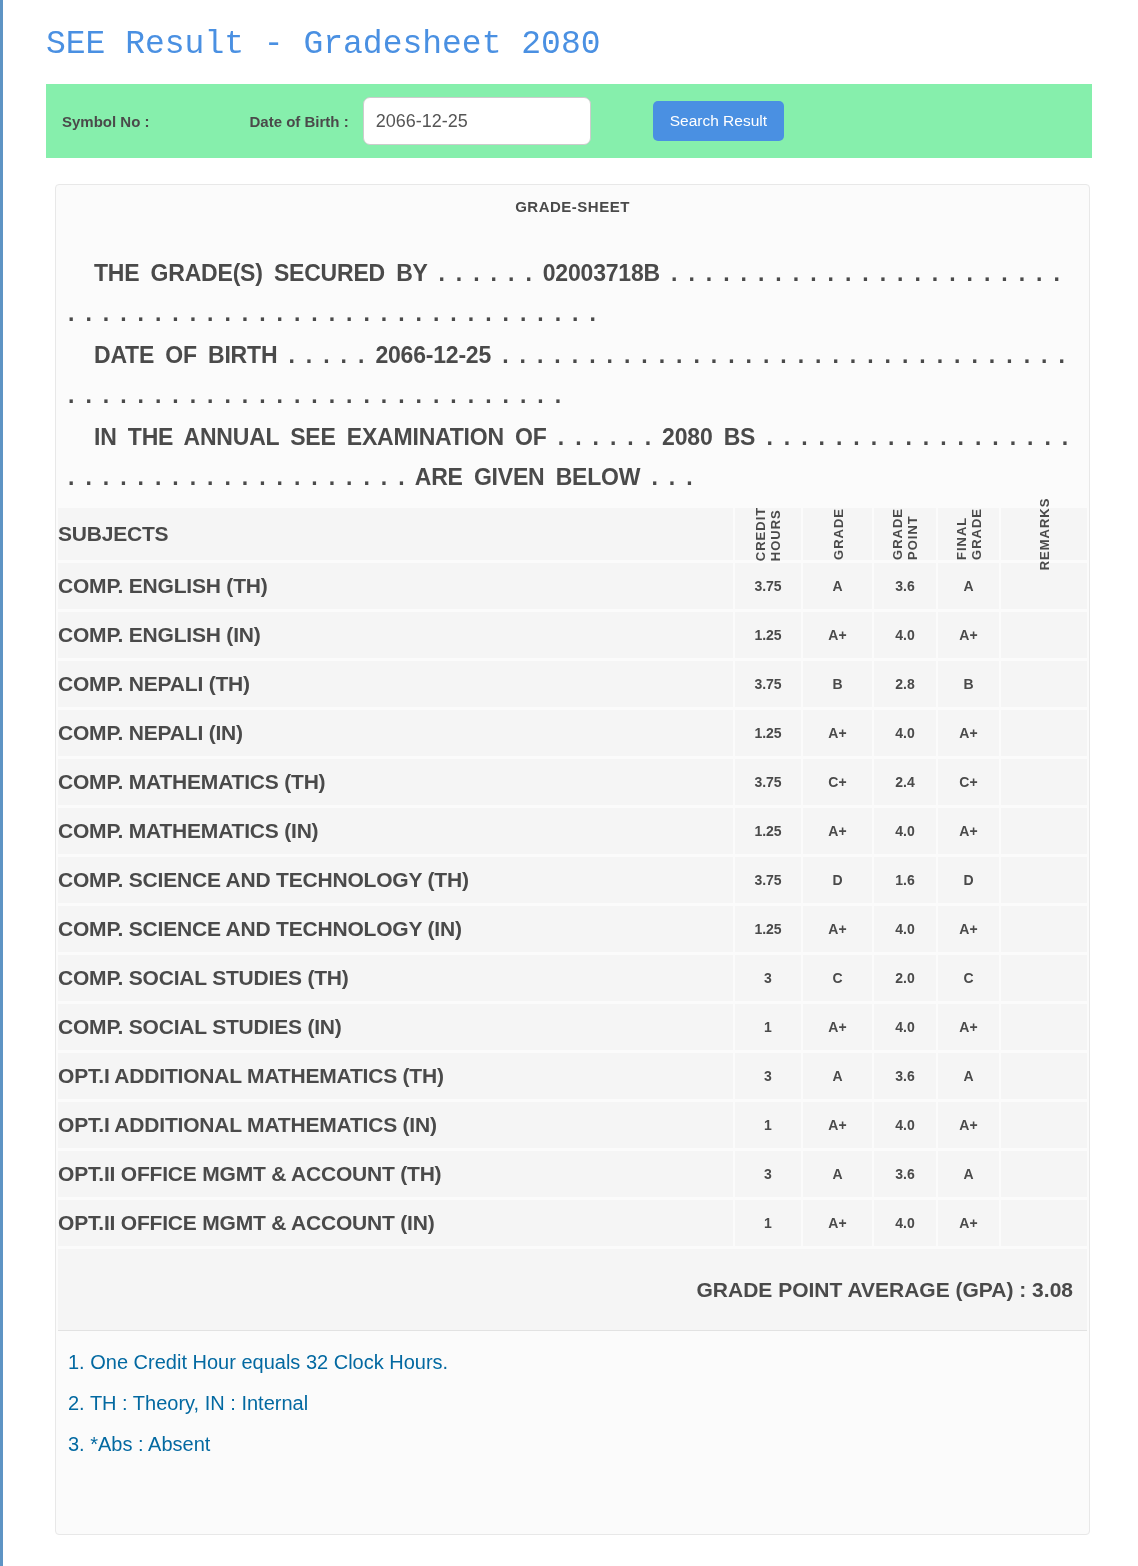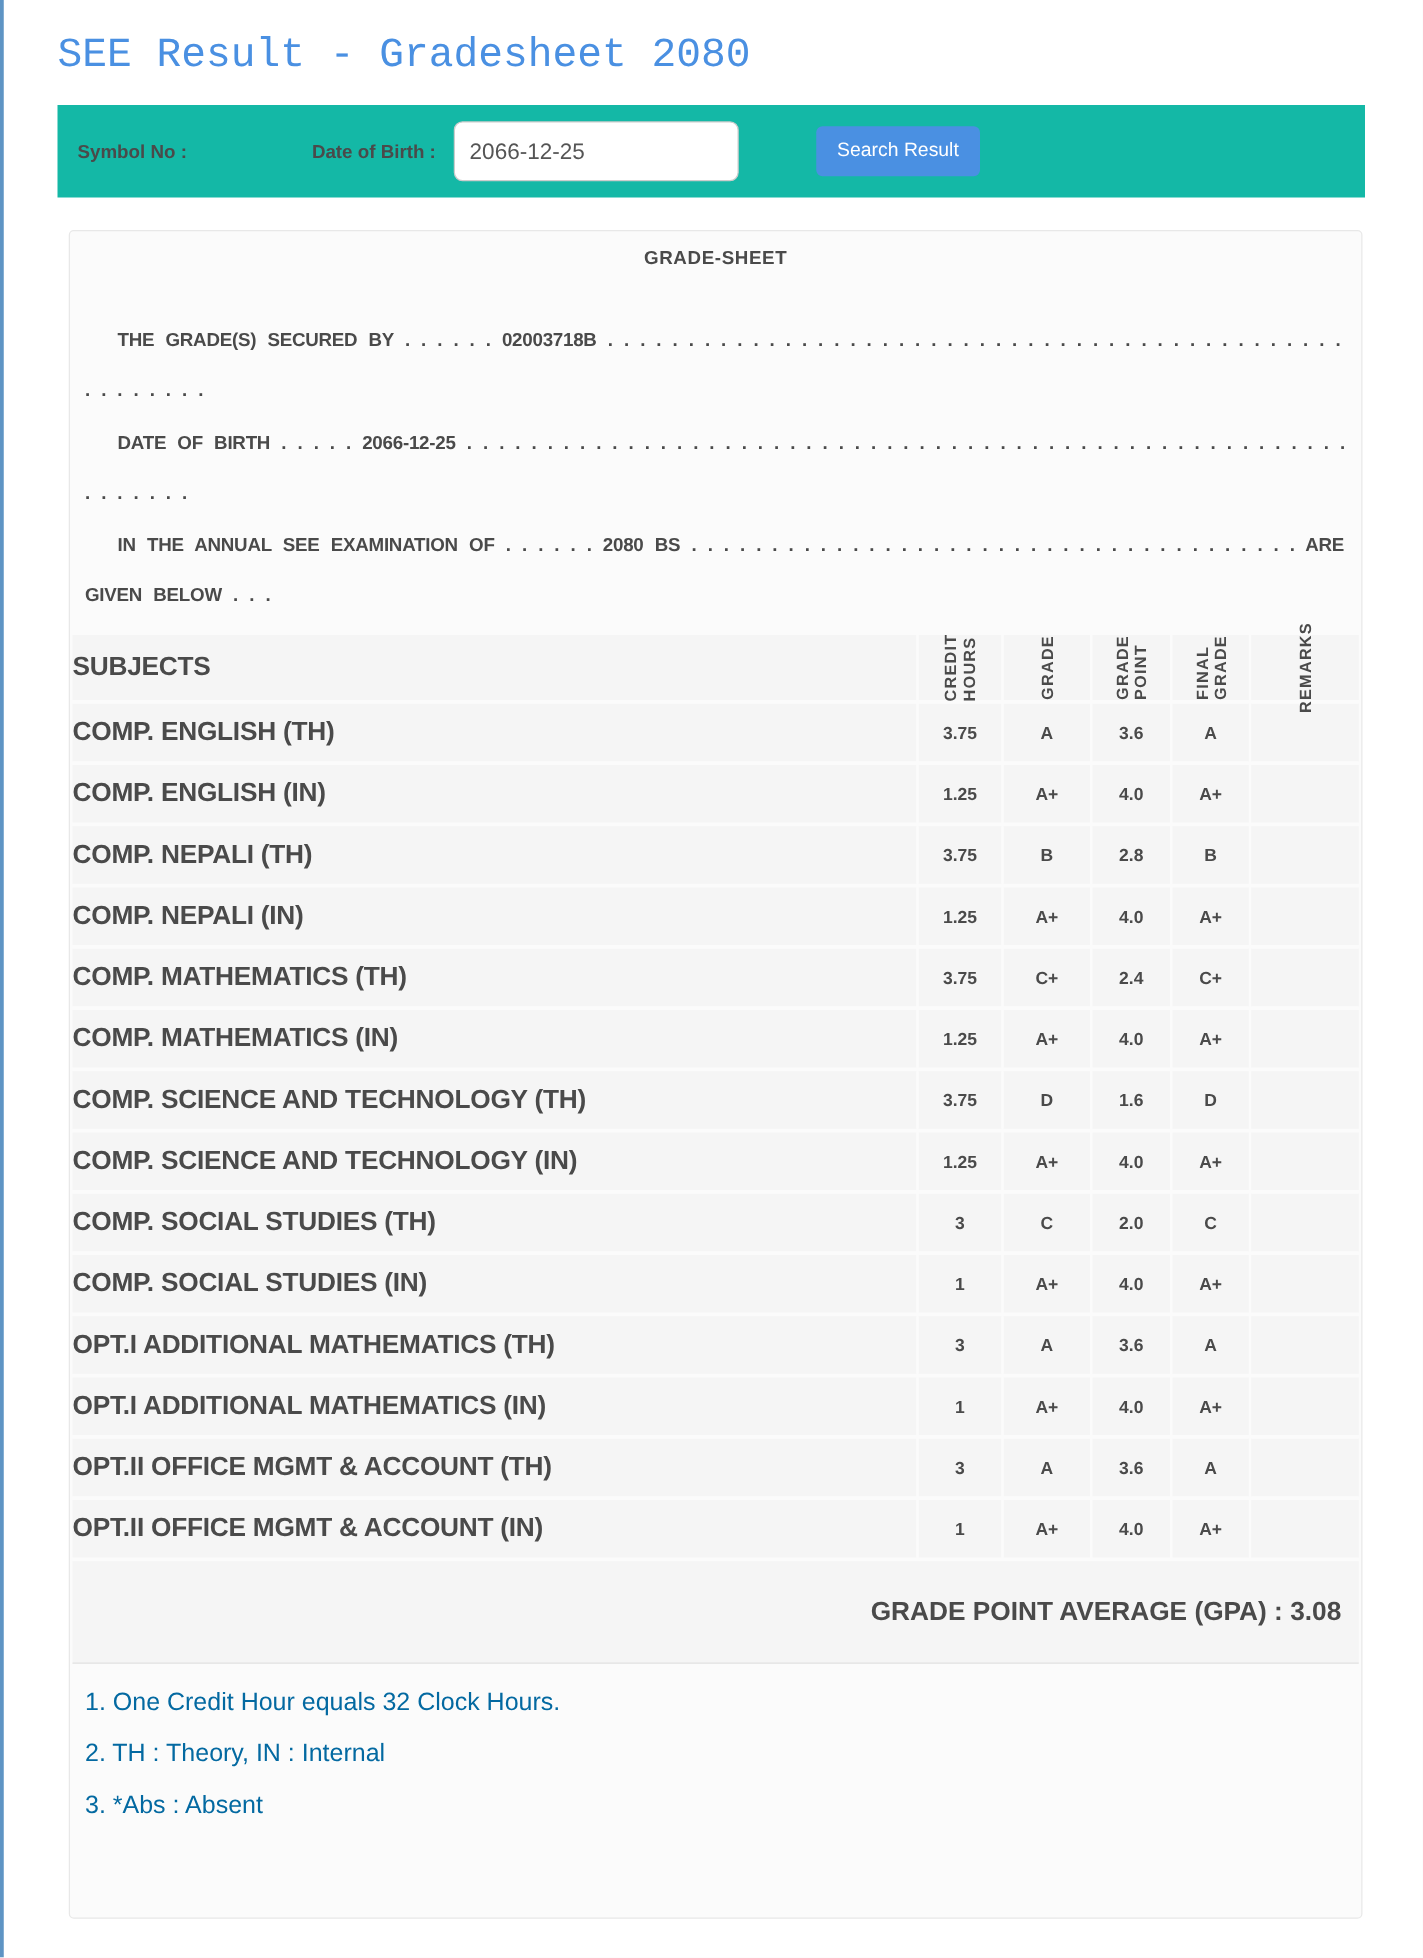--- a/index.html
+++ b/index.html
@@ -17,21 +17,21 @@
   .page-title {
     margin: 26px 0 0 46px;
     font-size: 33px; font-weight: 400;
     color: #4a90e2;
     line-height: 38px;
     font-family: Liberation Mono, monospace;
   }
   .search-bar {
     margin: 20px 0 0 46px;
     width: 1046px; height: 74px;
-    background: #14b8a6;
+    background: #86efac;
     display: flex; align-items: center;
     padding: 0 16px; box-sizing: border-box;
   }
   .search-bar label {
     font-size: 15px; font-weight: bold; color: #4a4a4a;
     white-space: nowrap;
   }
   .search-bar input {
     height: 48px; box-sizing: border-box;
     border: 1px solid #cccccc; border-radius: 7px;
@@ -67,21 +67,21 @@
   }
   .sheet-subheading {
     margin-top: 13px;
     text-align: center;
     font-size: 15px; font-weight: bold;
     letter-spacing: 0.5px;
     color: #4a4a4a;
   }
   .para {
     margin: 2px 12px 0 12px;
-    font-size: 15px; font-weight: bold;
+    font-size: 23px; font-weight: bold;
     color: #4a4a4a;
     line-height: 40px;
     text-indent: 26px;
     word-spacing: 5px;
     letter-spacing: -0.2px;
   }
   .para.first { margin-top: 38px; }
   table.grades {
     width: 100%;
     margin-top: 8px;

